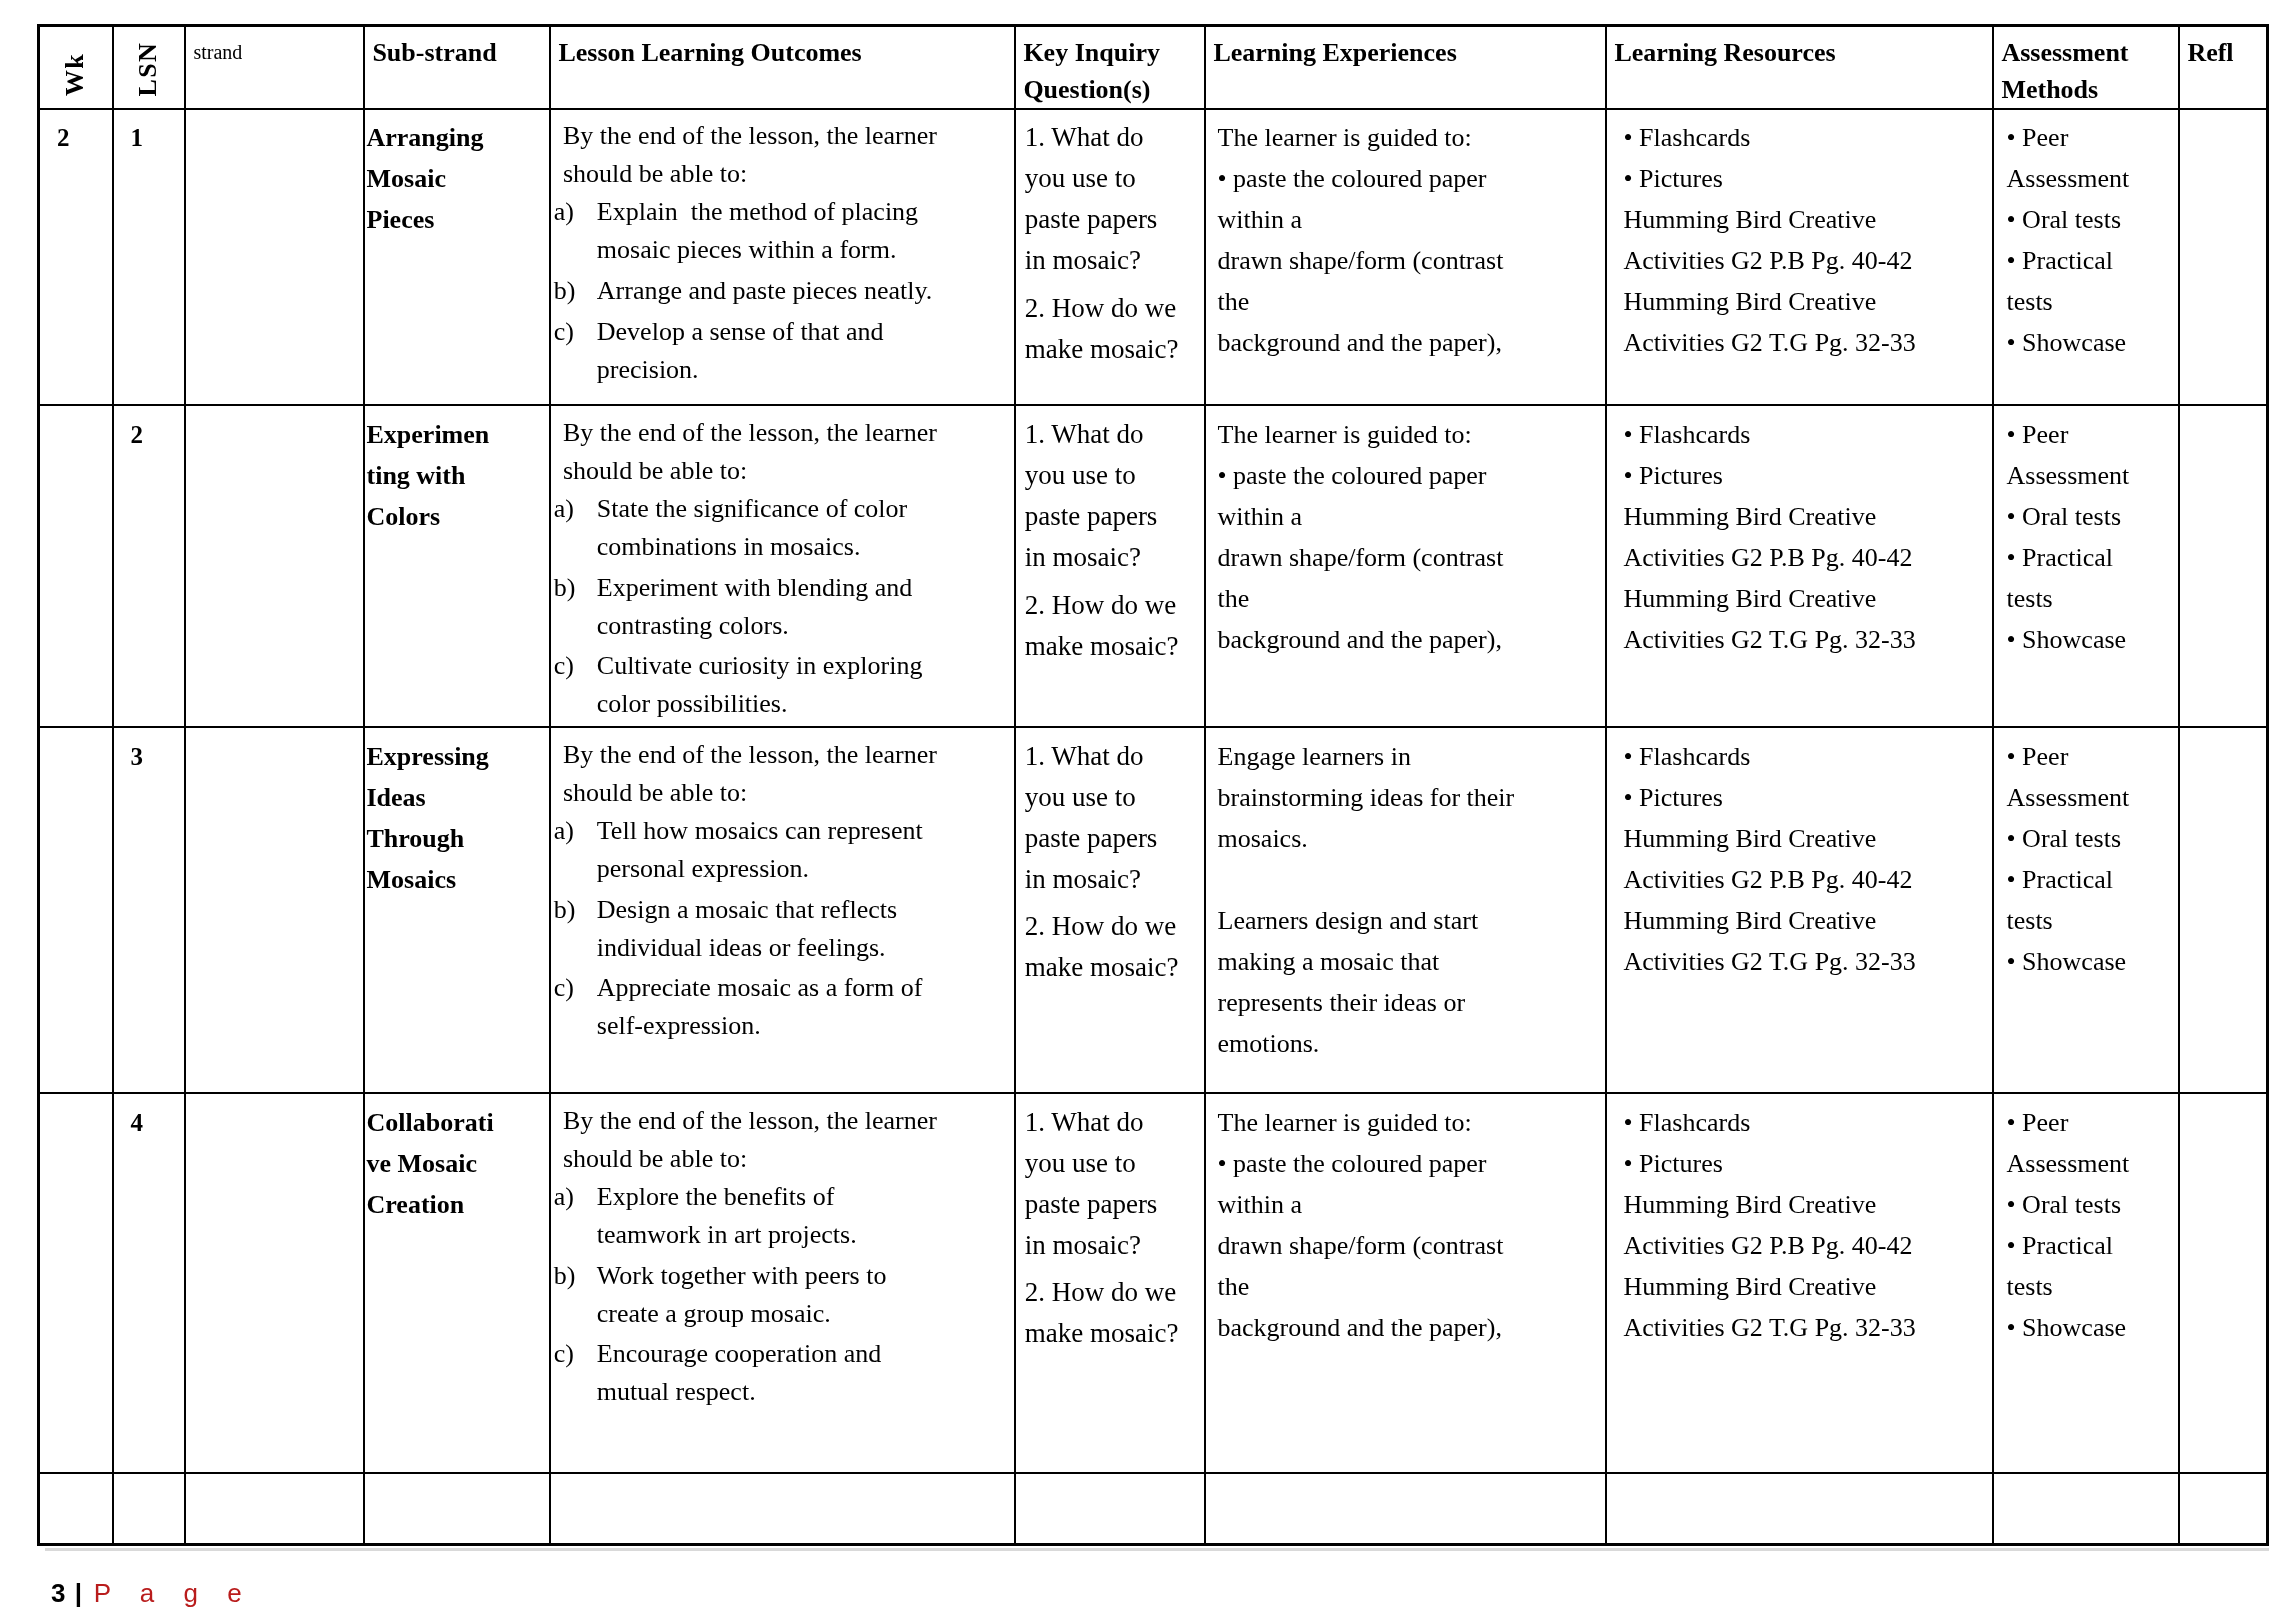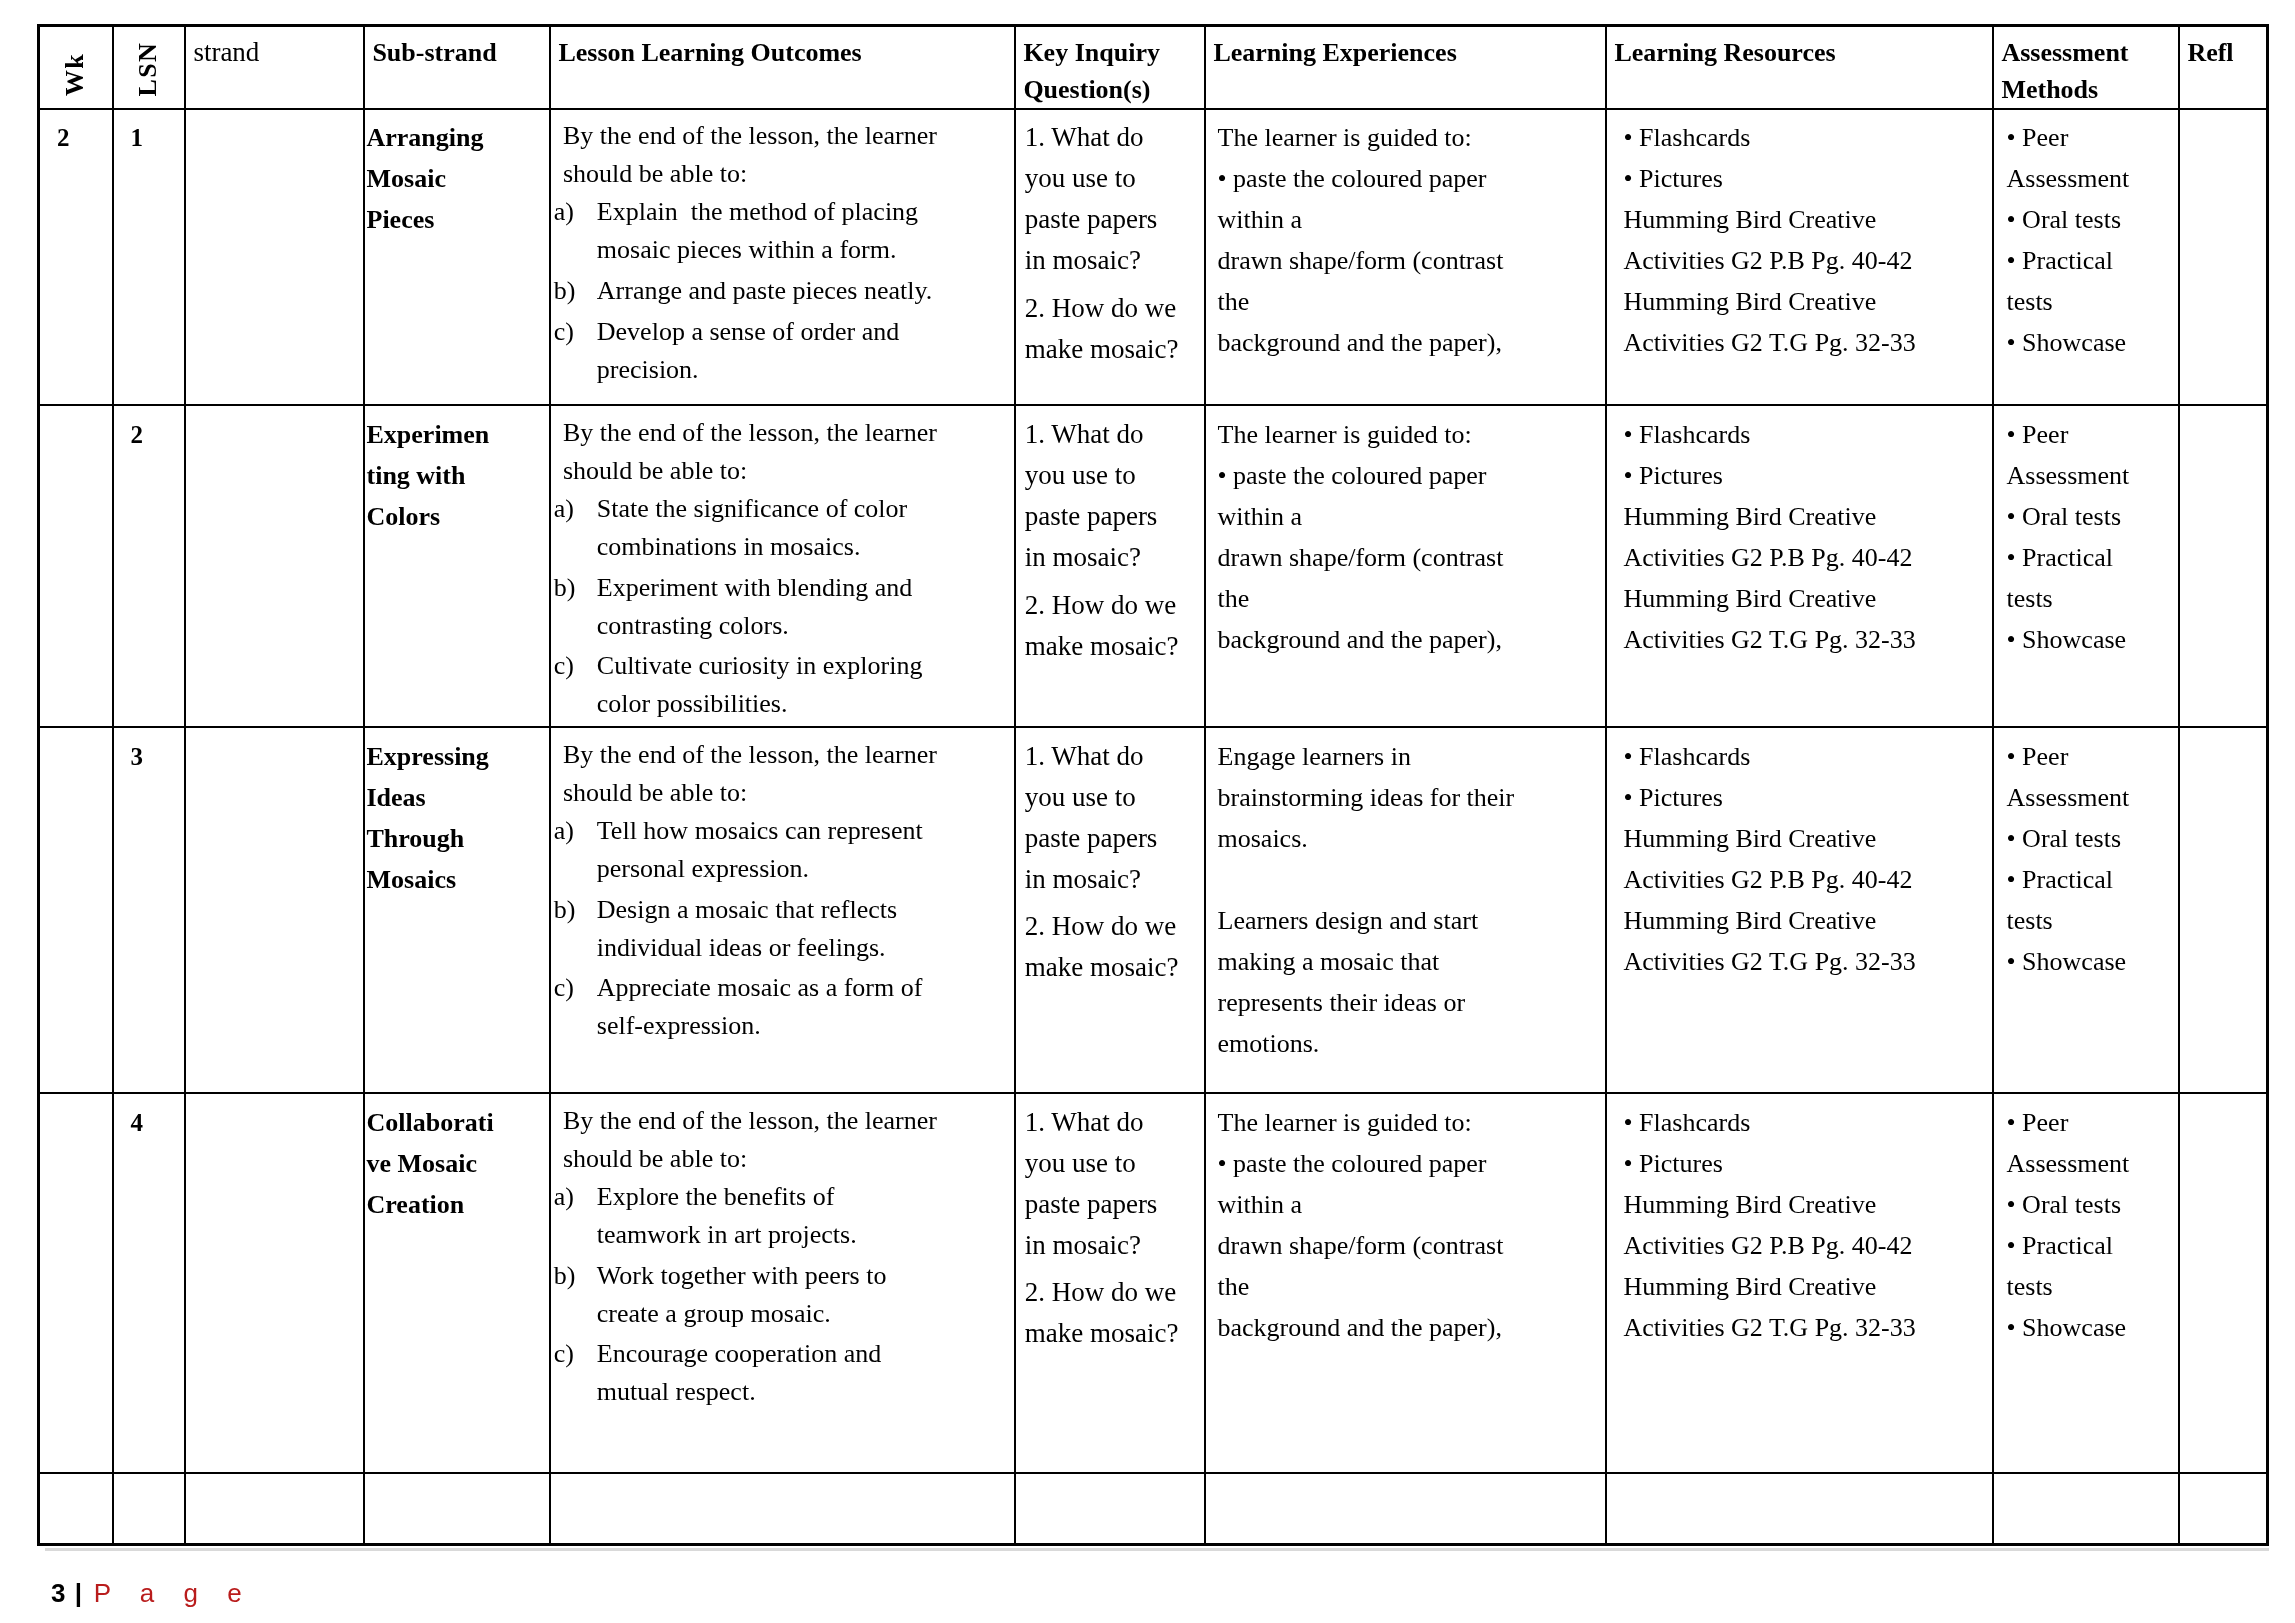--- a/index.html
+++ b/index.html
@@ -11,21 +11,21 @@
     position:absolute; left:37px; top:24px; width:2230px;
     border-collapse:collapse; table-layout:fixed;
     border:3.9px solid #000;
   }
   td, th {
     border:2.6px solid #000; vertical-align:top;
     padding:7.9px 6.5px 0 7.9px; overflow:hidden;
     font-size:26px; line-height:41px; text-align:left;
   }
   th { font-weight:bold; line-height:37px; padding-top:6.5px; }
-  th.h-strand { font-weight:normal; font-size:27px; }
+  th.h-strand { font-weight:normal; font-size:20px; }
   th.rot { vertical-align:bottom; text-align:center; padding:0 0 1.3px 0; }
   .rot-text {
     display:inline-block; writing-mode:vertical-rl; transform:rotate(180deg);
     font-weight:bold; font-size:26px; line-height:1.1; letter-spacing:1.3px;
   }
 
   .c-wk, .c-lsn { font-weight:bold; font-size:25px; padding-left:17px; }
   .c-sub { font-weight:bold; white-space:pre-wrap; line-height:41px; padding-left:2px;border-radius:10px; }
 
   .c-out { padding-left:3.3px; padding-right:7px; line-height:38px; }
@@ -102,21 +102,21 @@
               <span class="out-marker">a)</span>
               <span class="out-text">Explain  the method of placing
 mosaic pieces within a form.</span>
             </div>
         <div class="out-item">
               <span class="out-marker">b)</span>
               <span class="out-text">Arrange and paste pieces neatly.</span>
             </div>
         <div class="out-item">
               <span class="out-marker">c)</span>
-              <span class="out-text">Develop a sense of order and
+              <span class="out-text">Develop a sense of that and
 precision.</span>
             </div>
       </td>
       <td class="c-inq">
         <div class="inq-p">1. What do
 you use to
 paste papers
 in mosaic?</div>
         <div class="inq-p inq-p2">2. How do we
 make mosaic?</div>

